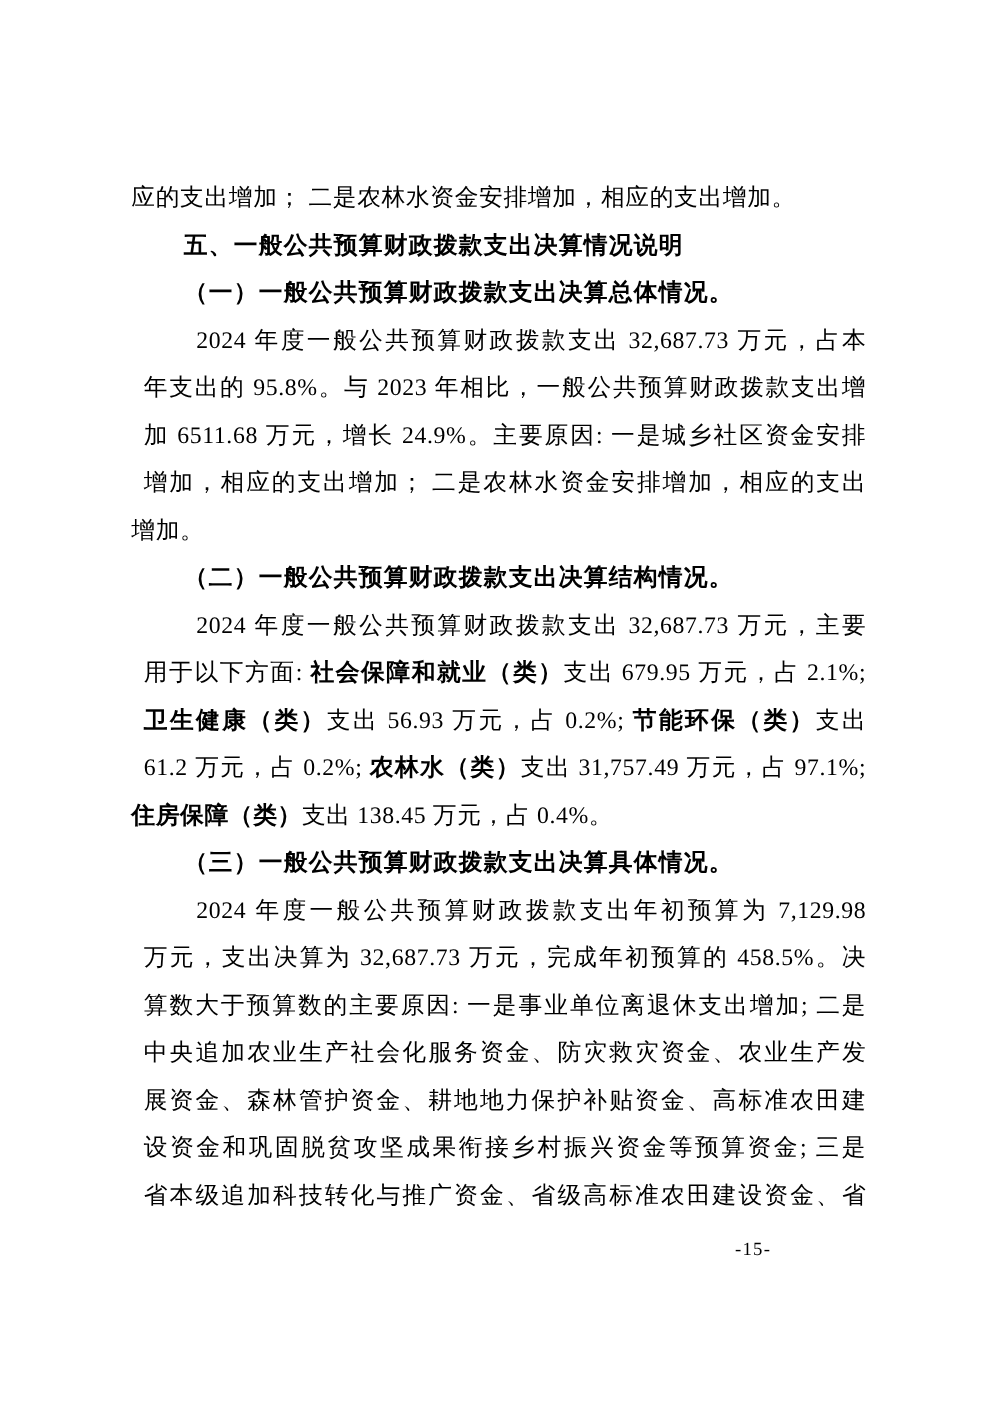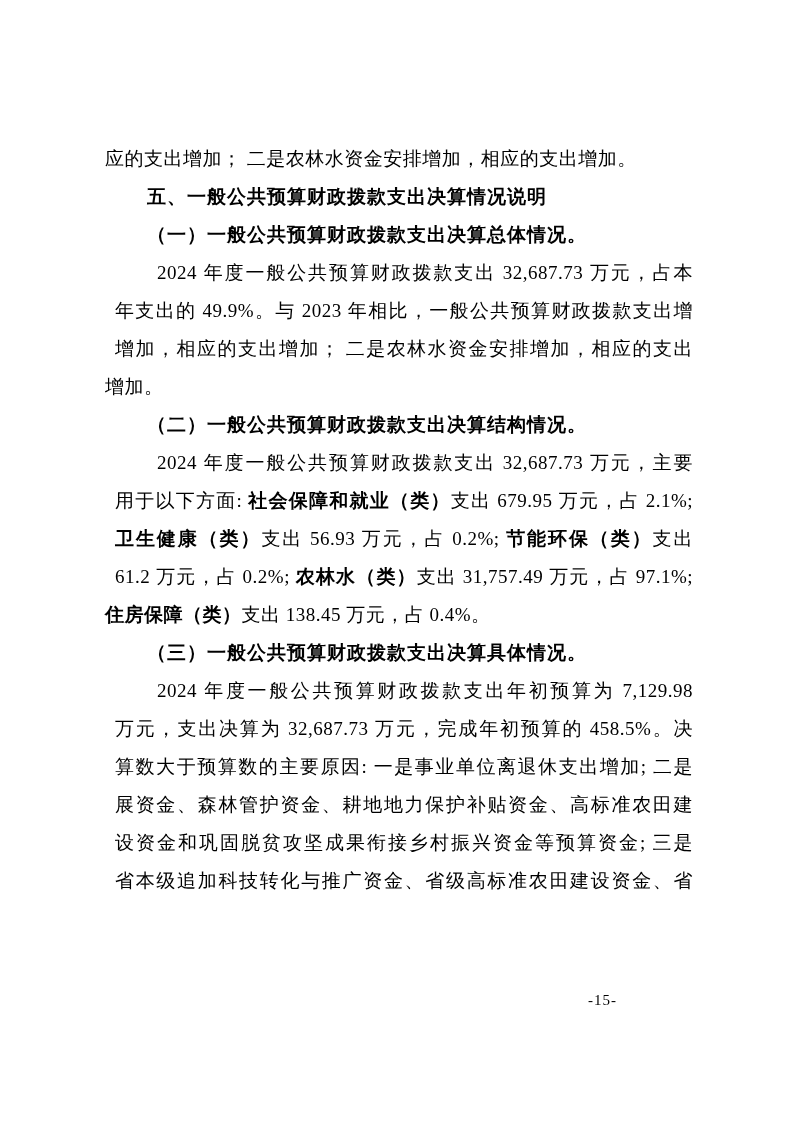--- a/index.html
+++ b/index.html
@@ -62,22 +62,23 @@
   <div class="content">
 
     <div class="line"><span>应的支出增加； 二是农林水资金安排增加，相应的支出增加。</span></div>
 
     <div class="line h ind"><span>五、一般公共预算财政拨款支出决算情况说明</span></div>
 
     <div class="line h ind"><span>（一）一般公共预算财政拨款支出决算总体情况。</span></div>
 
     <div class="line ind fill"><span>2024 年度一般公共预算财政拨款支出 32,687.73 万元，占本</span></div>
 
-    <div class="line fill"><span>年支出的 49.9%。与 2023 年相比，一般公共预算财政拨款支出增</span></div>
+    <div class="line fill"><span>年支出的 95.8%。与 2023 年相比，一般公共预算财政拨款支出增</span></div>
 
+    <div class="line fill"><span>加 6511.68 万元，增长 24.9%。主要原因: 一是城乡社区资金安排</span></div>
 
     <div class="line fill"><span>增加，相应的支出增加； 二是农林水资金安排增加，相应的支出</span></div>
 
     <div class="line"><span>增加。</span></div>
 
     <div class="line h ind"><span>（二）一般公共预算财政拨款支出决算结构情况。</span></div>
 
     <div class="line ind fill"><span>2024 年度一般公共预算财政拨款支出 32,687.73 万元，主要</span></div>
 
     <div class="line fill"><span>用于以下方面: </span><span class="b">社会保障和就业（类）</span><span>支出 679.95 万元，占 2.1%;</span></div>
@@ -89,20 +90,21 @@
     <div class="line"><span class="b">住房保障（类）</span><span>支出 138.45 万元，占 0.4%。</span></div>
 
     <div class="line h ind"><span>（三）一般公共预算财政拨款支出决算具体情况。</span></div>
 
     <div class="line ind fill"><span>2024 年度一般公共预算财政拨款支出年初预算为 7,129.98</span></div>
 
     <div class="line fill"><span>万元，支出决算为 32,687.73 万元，完成年初预算的 458.5%。决</span></div>
 
     <div class="line fill"><span>算数大于预算数的主要原因: 一是事业单位离退休支出增加; 二是</span></div>
 
+    <div class="line fill"><span>中央追加农业生产社会化服务资金、防灾救灾资金、农业生产发</span></div>
 
     <div class="line fill"><span>展资金、森林管护资金、耕地地力保护补贴资金、高标准农田建</span></div>
 
     <div class="line fill"><span>设资金和巩固脱贫攻坚成果衔接乡村振兴资金等预算资金; 三是</span></div>
 
     <div class="line fill"><span>省本级追加科技转化与推广资金、省级高标准农田建设资金、省</span></div>
 
   </div>
 
   <div class="pagenum">-15-</div>

